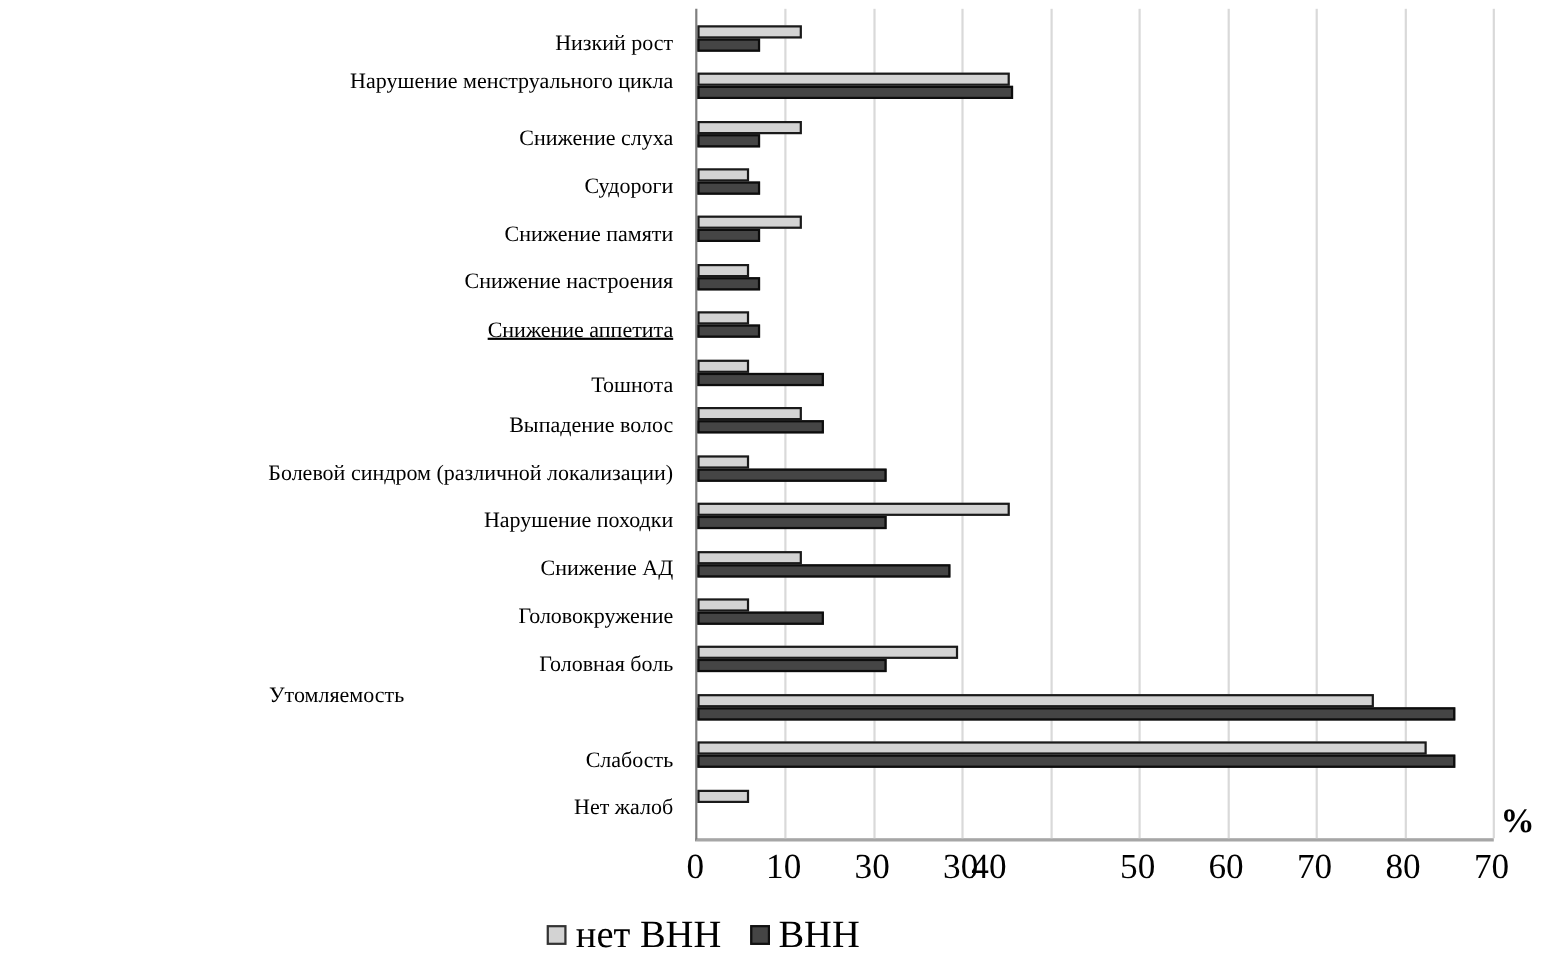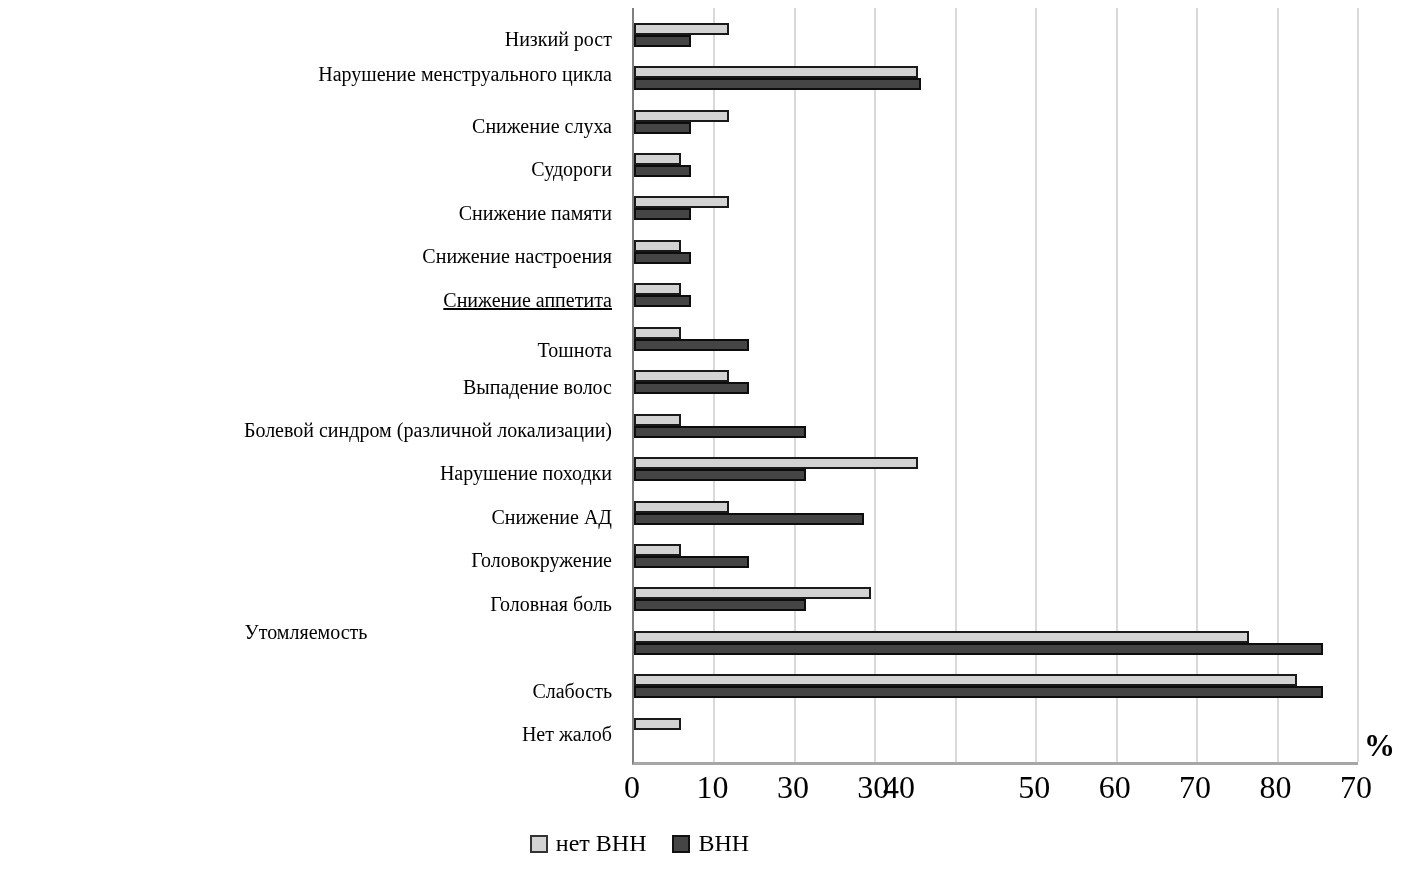--- a/index.html
+++ b/index.html
@@ -66,21 +66,21 @@
   
   #legend {
     position: absolute;
     left: 0;
     top: 830px;
     width: 1279px;
     display: flex;
     justify-content: center;
     align-items: center;
     gap: 26px;
-    font-size: 24px;
+    font-size: 35px;
   }
   .legend-item { display: flex; align-items: center; gap: 8px; }
   .swatch { box-sizing: border-box; width: 18px; height: 18px; }
   .swatch.s0 { background: #d3d3d3; border: 2px solid #333333; }
   .swatch.s1 { background: #454545; border: 2px solid #111111; }
 </style>
 </head>
 <body>
 
 <div class="root">

